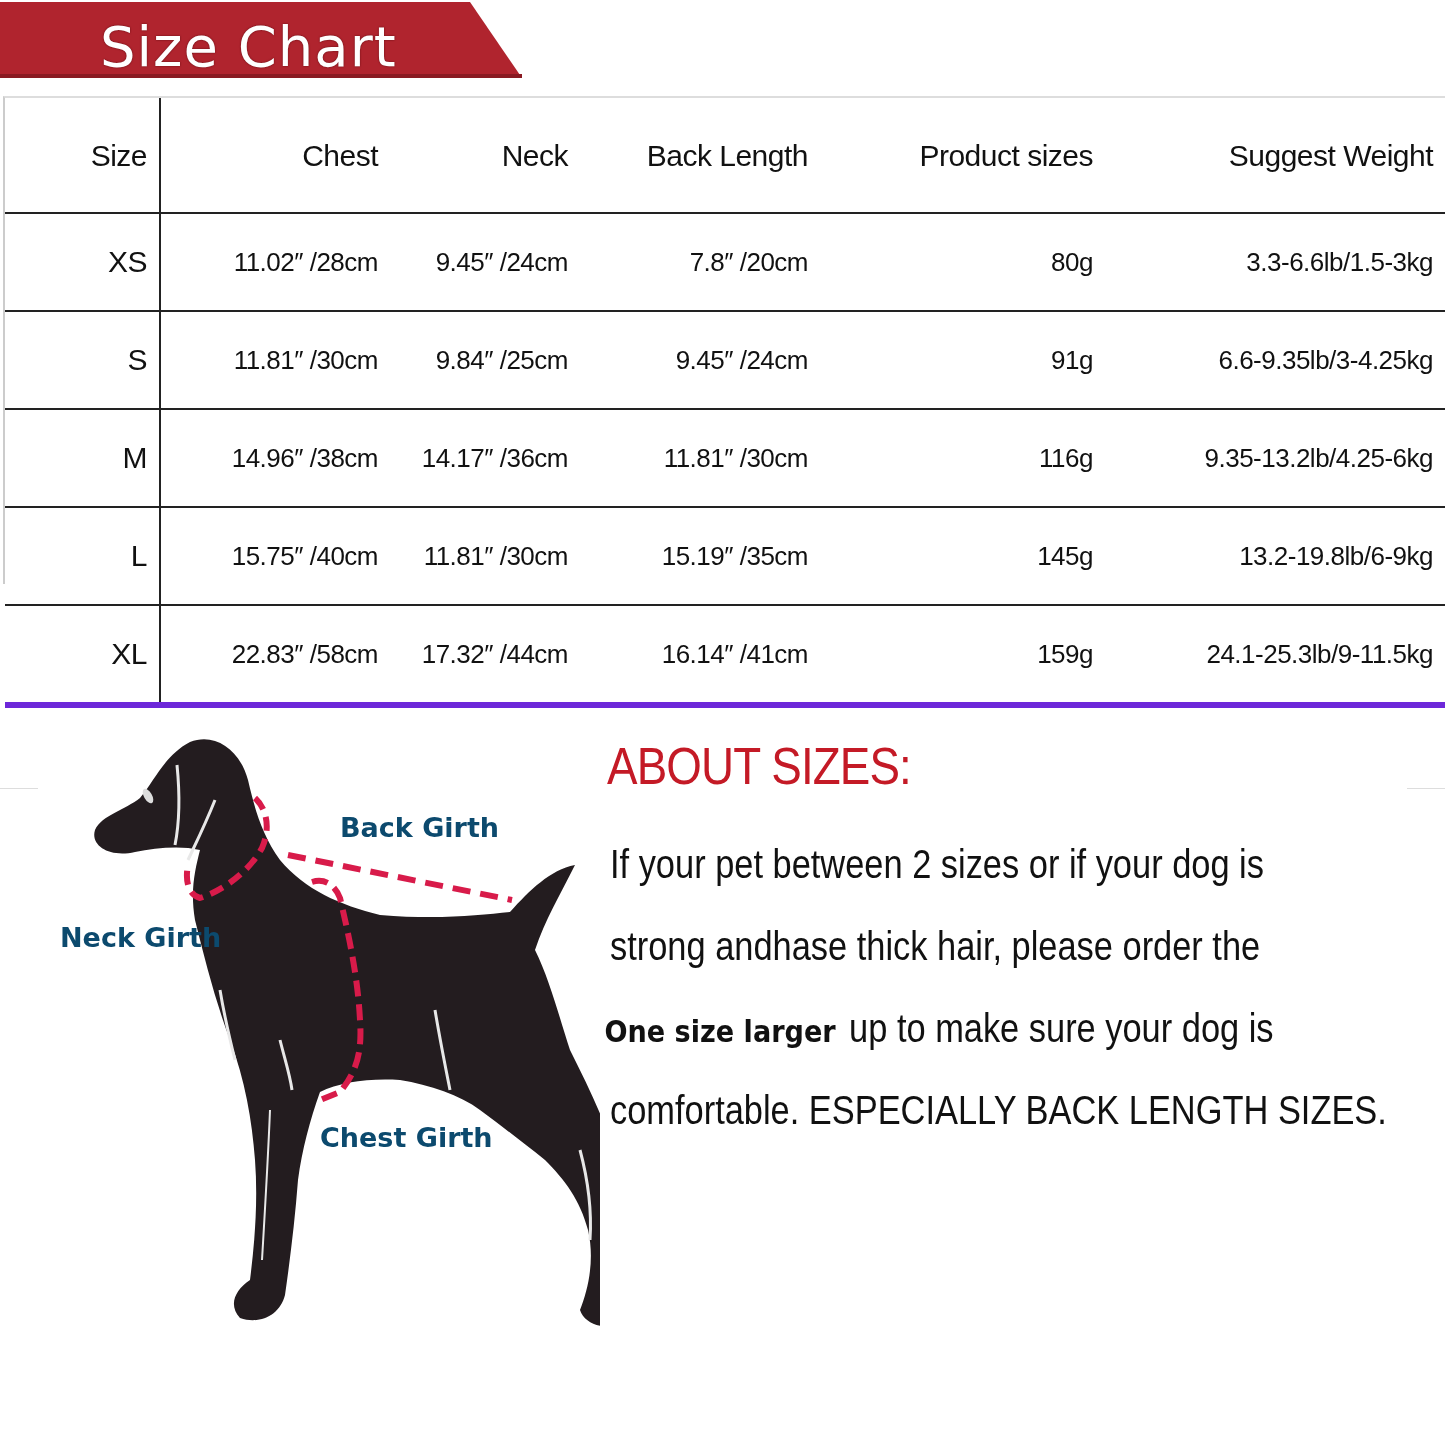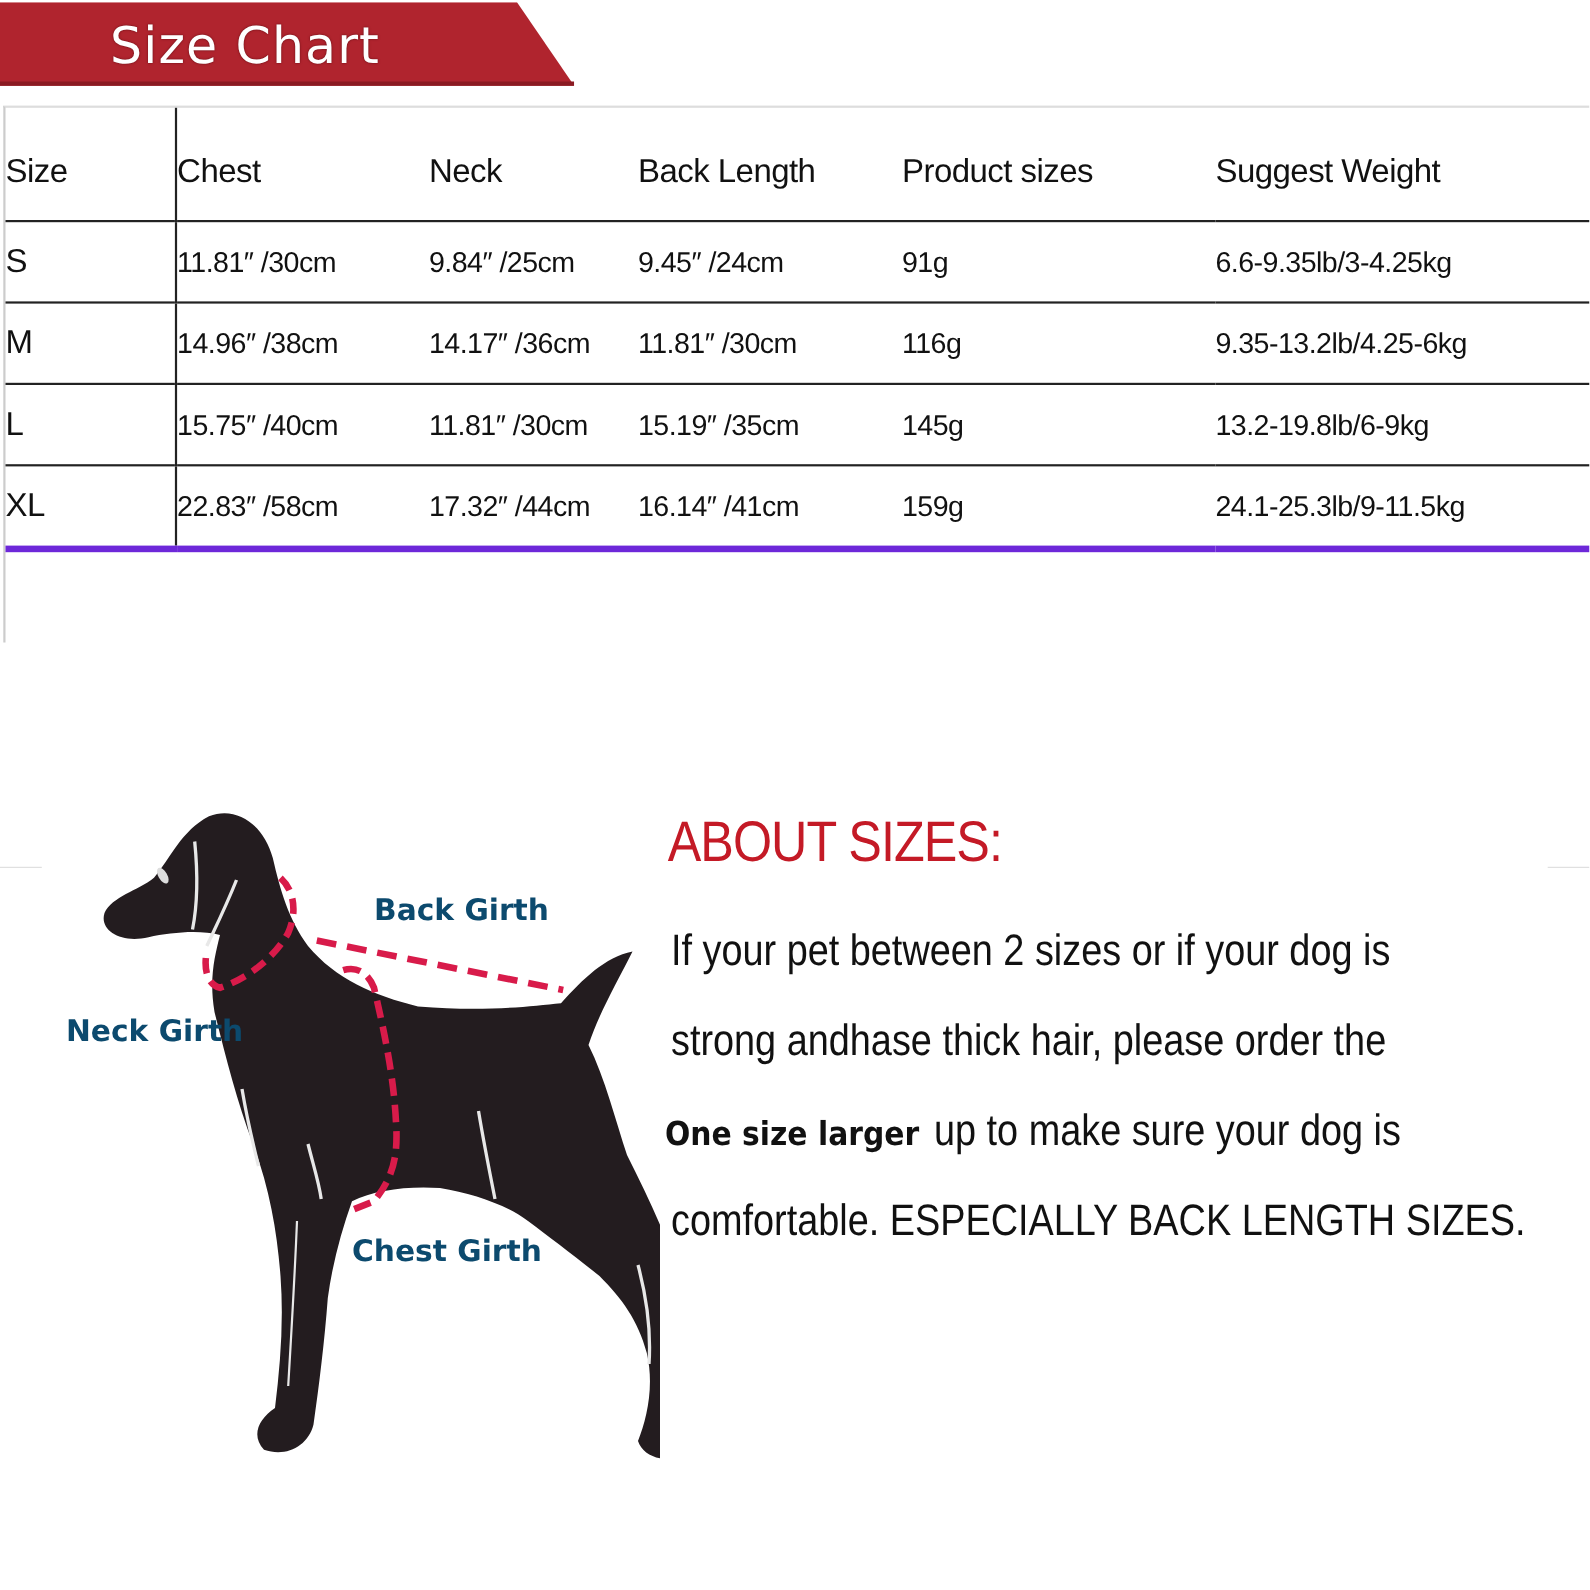--- a/index.html
+++ b/index.html
@@ -1,22 +1,22 @@
 <!DOCTYPE html>
 <html><head>
 <meta charset="utf-8">
 <style>
   html,body{margin:0;padding:0;background:#fff;}
   body{width:1445px;height:1445px;position:relative;overflow:hidden;font-family:"Liberation Sans",sans-serif;color:#111;}
   .banner{position:absolute;left:0;top:2px;width:522px;height:76px;}
   .banner svg{position:absolute;left:0;top:0;}
-  .banner-title{position:absolute;left:100px;top:12px;font-family:"DejaVu Sans",sans-serif;font-size:46px;color:#fff;letter-spacing:1px;text-shadow:0 0 2px #5a0a10;}
+  .banner-title{position:absolute;left:100px;top:12px;font-family:"DejaVu Sans",sans-serif;font-size:56px;color:#fff;letter-spacing:1px;text-shadow:0 0 2px #5a0a10;}
   .table-wrap{position:absolute;left:3px;top:96px;width:1440px;height:486px;border-top:2px solid #ddd;border-left:2px solid #ccc;}
   table{border-collapse:collapse;width:1440px;table-layout:fixed;}
-  td,th{font-family:"Liberation Sans",sans-serif;font-weight:normal;font-size:26px;text-align:left;padding:0;color:#111;letter-spacing:-0.5px;}
+  td,th{font-family:"Liberation Sans",sans-serif;font-weight:normal;font-size:26px;text-align:right;padding:12px;color:#111;letter-spacing:-0.5px;}
   th{height:88px;font-size:30px;padding-top:14px;}
   tr.body-row td{height:72px;border-top:2px solid #222;}
   tr.last td{border-bottom:6px solid #6d28d9;}
   td.size-cell, th.size-cell{border-right:2px solid #222;font-size:30px;}
   .diagram{position:absolute;left:40px;top:720px;width:560px;height:640px;}
   .label-red{position:absolute;font-family:"DejaVu Sans",sans-serif;font-weight:bold;color:#0c4a6e;font-size:27px;}
   .about-title{position:absolute;left:607px;top:736px;font-family:"Liberation Sans",sans-serif;font-size:52px;color:#c41a26;transform:scaleX(0.88);transform-origin:left;letter-spacing:-1px;}
   .about-line{position:absolute;left:610px;font-family:"Liberation Sans",sans-serif;font-size:40px;color:#111;transform:scaleX(0.86);transform-origin:left;white-space:nowrap;}
   .bold-inline{font-family:"DejaVu Sans",sans-serif;font-weight:bold;font-size:30px;display:inline-block;transform:scaleX(1.05);margin-right:22px;}
   .hr-faint{position:absolute;top:788px;height:1px;background:#ddd;}
@@ -46,20 +46,28 @@
       <tr>
         <th class="size-cell">Size</th>
         <th>Chest</th>
         <th>Neck</th>
         <th>Back Length</th>
         <th>Product sizes</th>
         <th>Suggest Weight</th>
       </tr>
     </thead>
     <tbody>
+      <tr class="body-row">
+        <td class="size-cell">XS</td>
+        <td>11.02″ /28cm</td>
+        <td>9.45″ /24cm</td>
+        <td>7.8″ /20cm</td>
+        <td>80g</td>
+        <td>3.3-6.6lb/1.5-3kg</td>
+      </tr>
       <tr class="body-row">
         <td class="size-cell">S</td>
         <td>11.81″ /30cm</td>
         <td>9.84″ /25cm</td>
         <td>9.45″ /24cm</td>
         <td>91g</td>
         <td>6.6-9.35lb/3-4.25kg</td>
       </tr>
       <tr class="body-row">
         <td class="size-cell">M</td>

